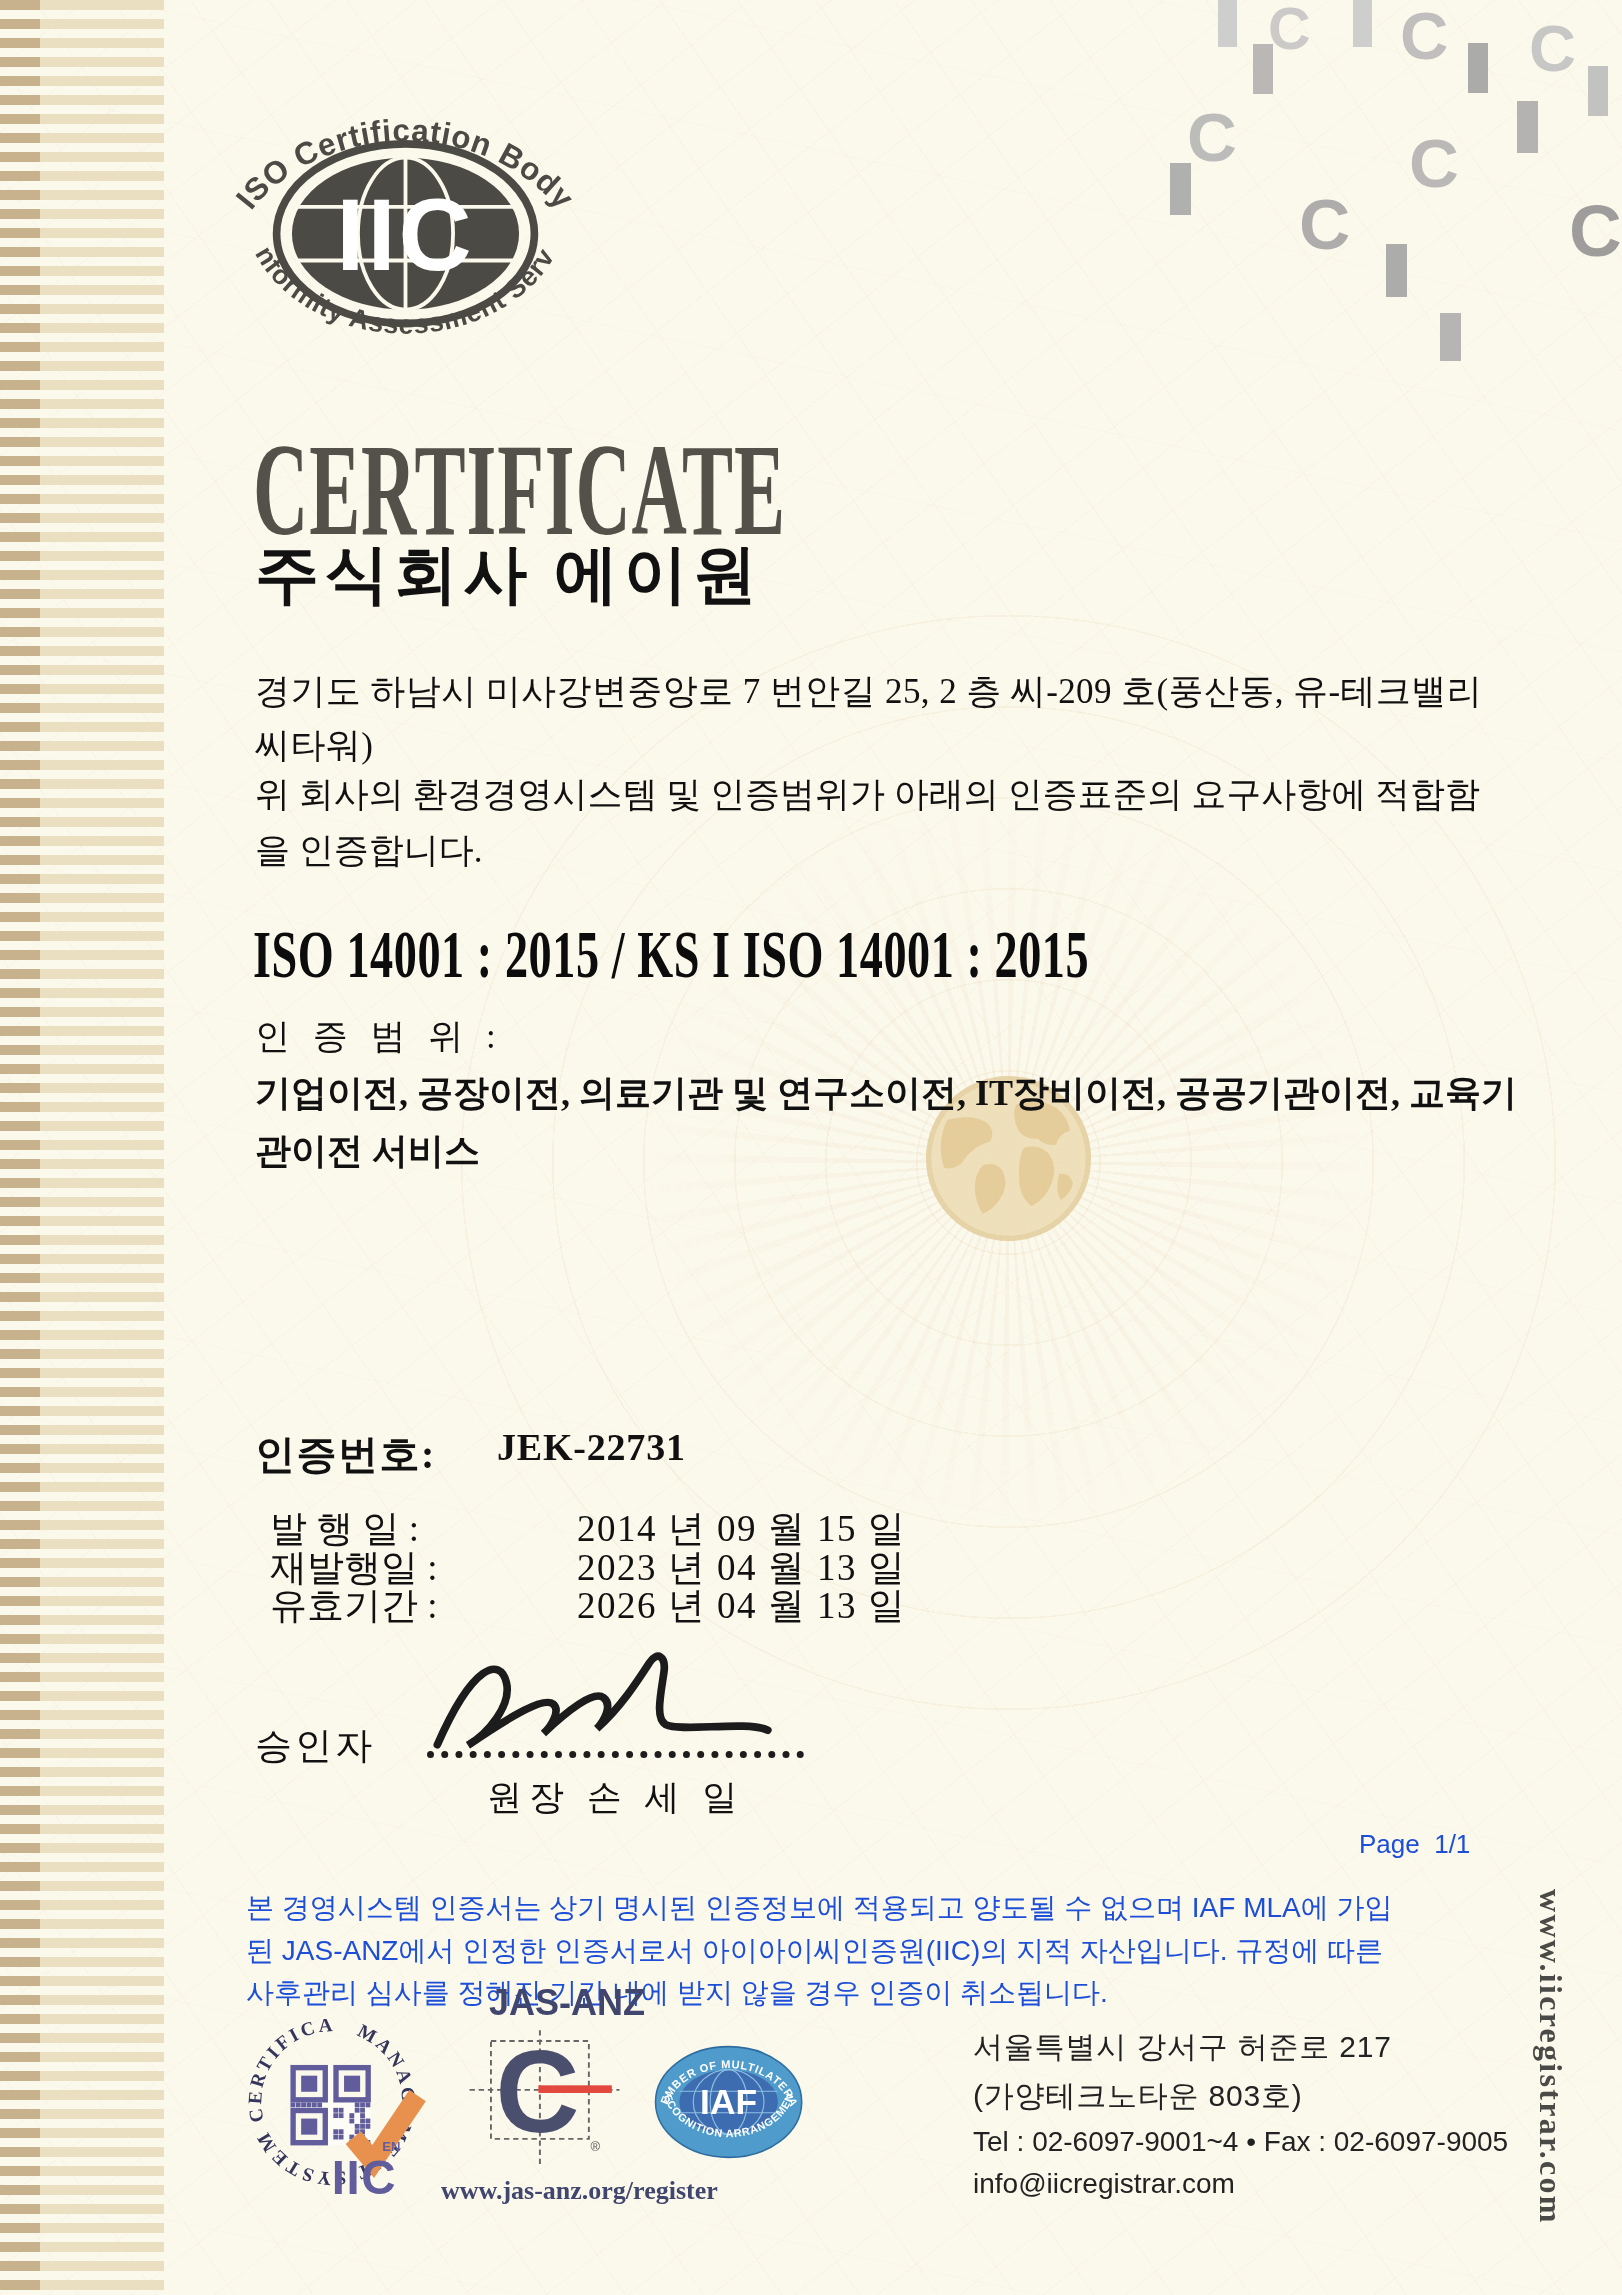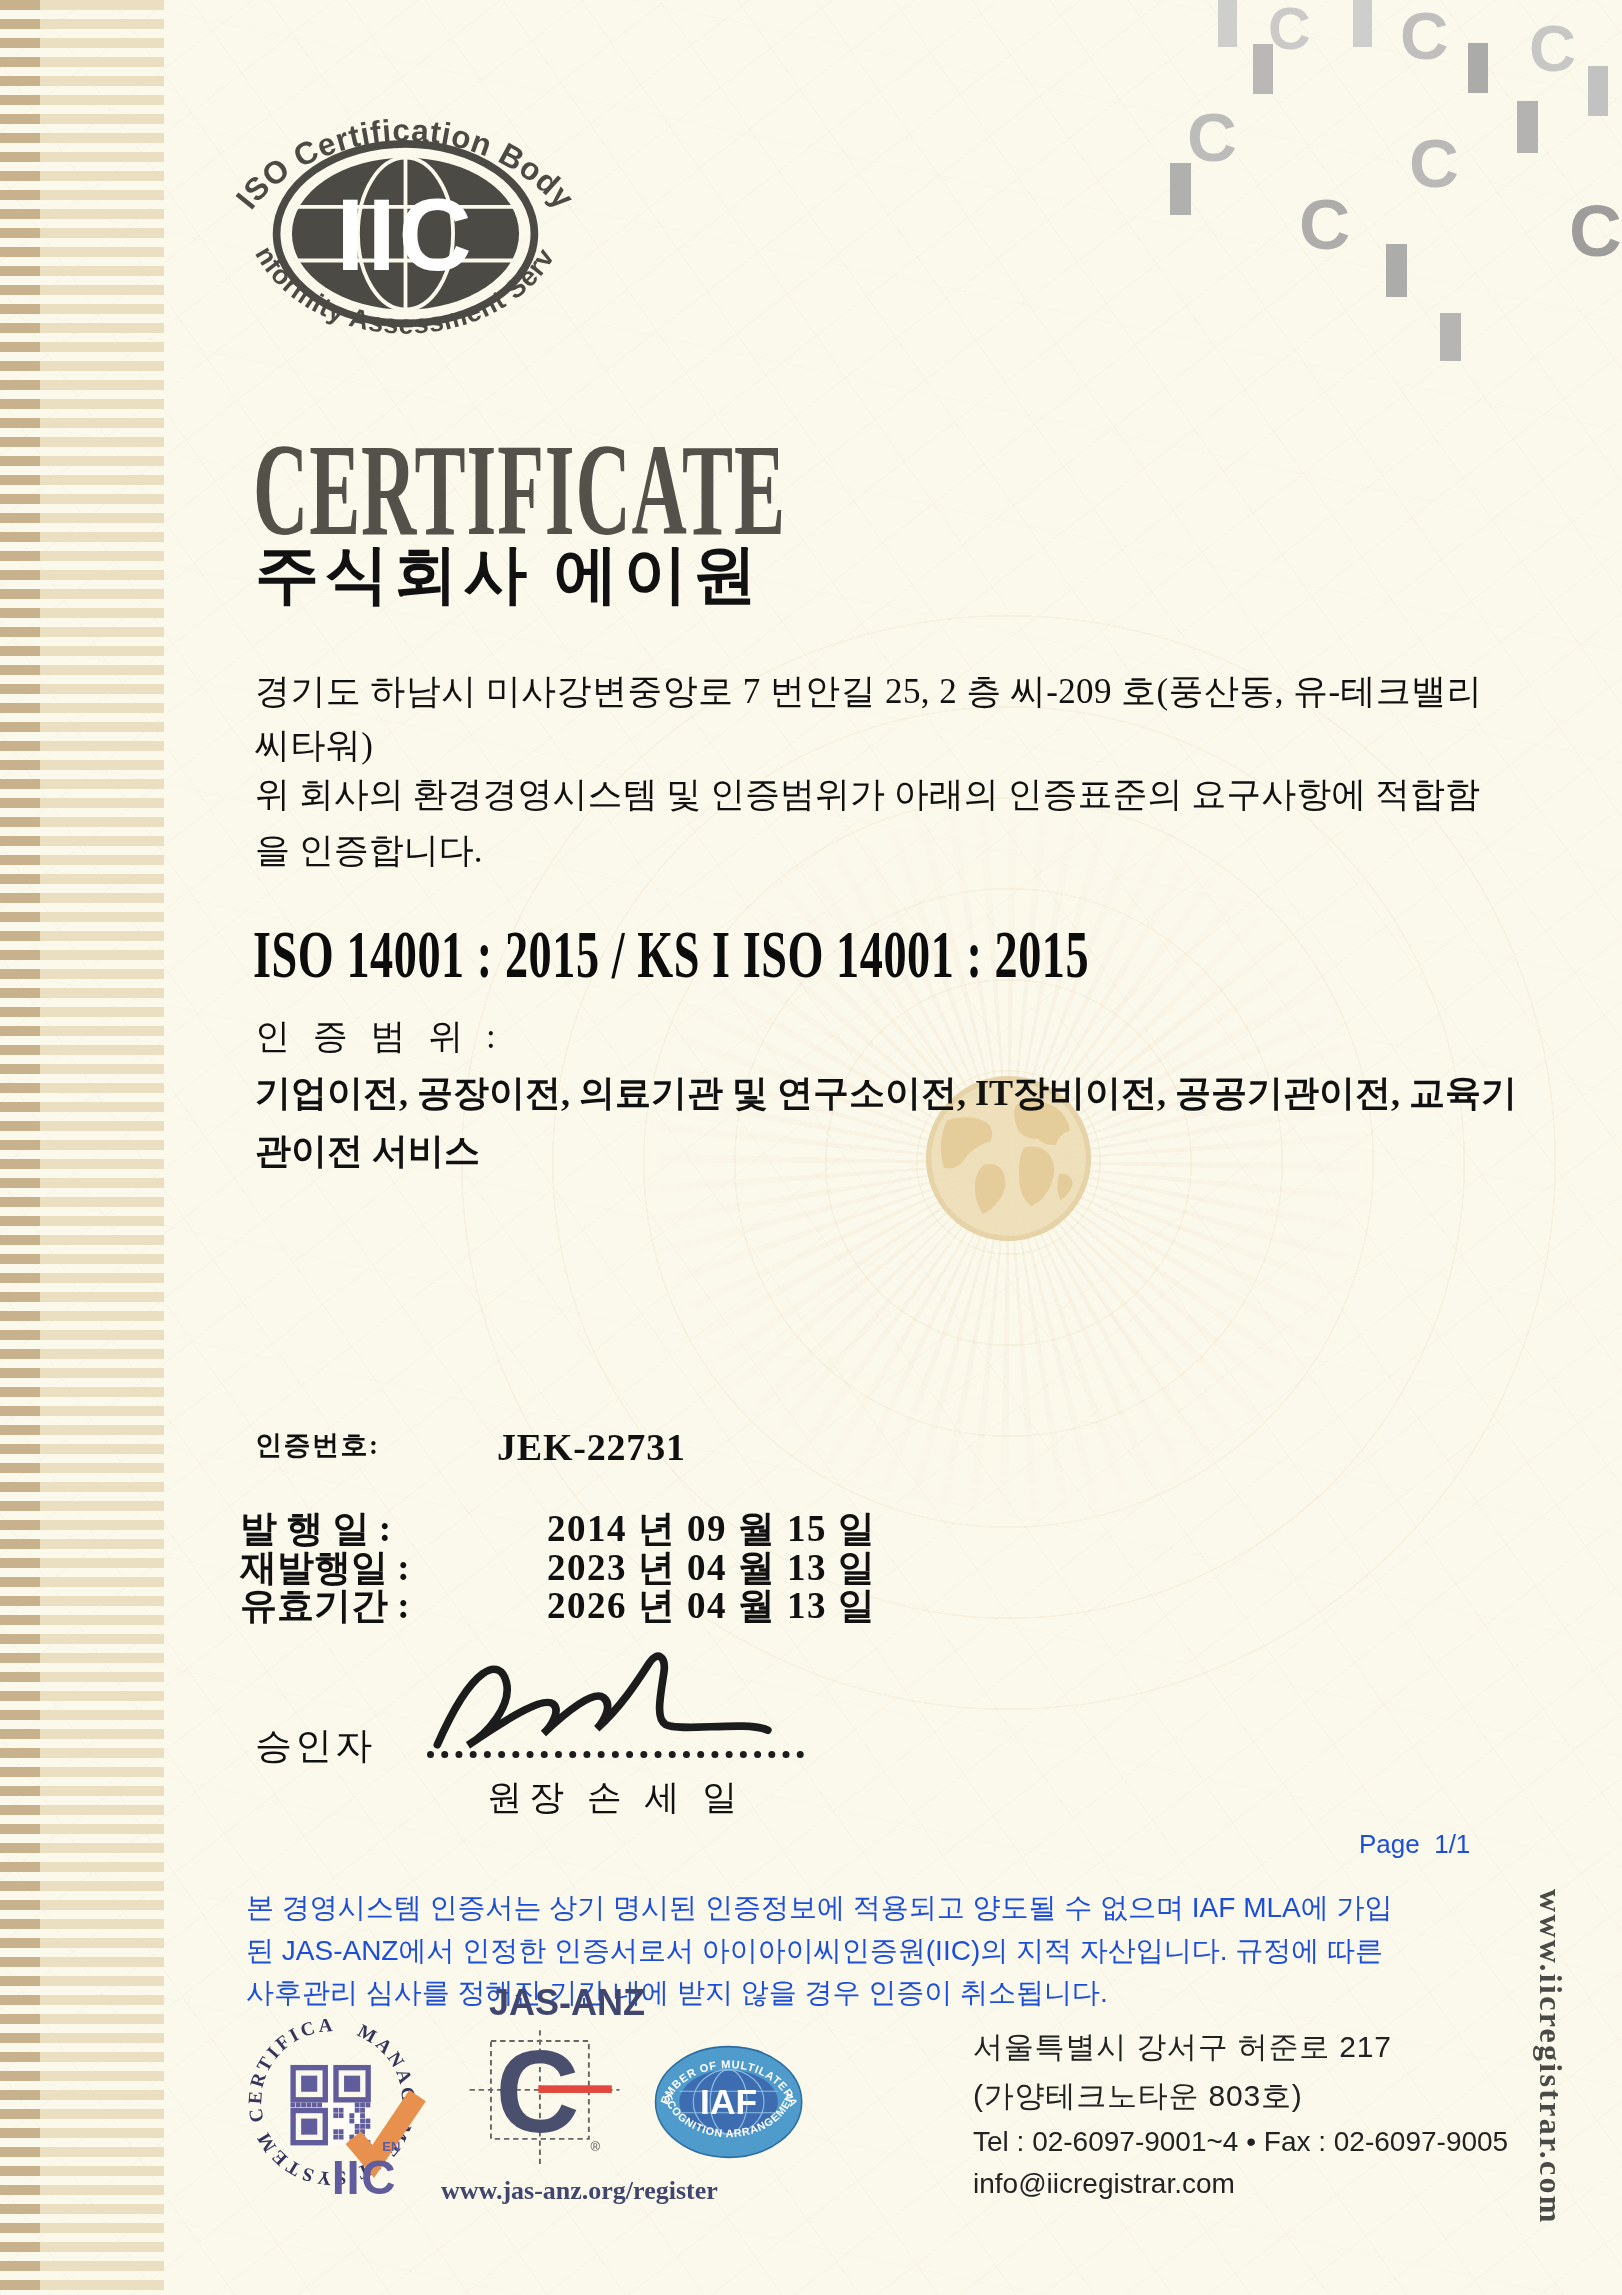--- a/index.html
+++ b/index.html
@@ -29,23 +29,23 @@
   .logo{position:absolute;left:206px;top:51px;}
   .cert-title{position:absolute;left:253px;top:413px;font-size:132px;font-weight:bold;color:#54514b;
     letter-spacing:1.5px;transform:scaleX(.58);transform-origin:left top;white-space:nowrap;}
   .company{position:absolute;left:255px;top:531px;font-size:64px;font-weight:600;letter-spacing:5.4px;white-space:nowrap;}
   .addr{position:absolute;left:255px;top:641px;width:1258px;font-size:35px;line-height:1.55;letter-spacing:0.4px;margin-top:24px;}
   .statement{position:absolute;left:255px;top:767px;width:1258px;font-size:35px;line-height:1.6;}
   .standard{position:absolute;left:253px;top:915px;font-size:68px;font-weight:bold;white-space:nowrap;
     transform:scaleX(.68);transform-origin:left top;letter-spacing:0.8px;color:#0c0c0c;}
   .scope-label{position:absolute;left:255px;top:1013px;font-size:35px;letter-spacing:7px;}
   .scope-text{position:absolute;left:255px;top:1065px;width:1266px;font-size:36px;font-weight:600;line-height:1.6;}
-  .certno-label{position:absolute;left:255px;top:1427px;font-size:27px;font-weight:bold;letter-spacing:1.5px;}
+  .certno-label{position:absolute;left:255px;top:1427px;font-size:40px;font-weight:bold;letter-spacing:1.5px;}
   .certno-value{position:absolute;left:497px;top:1425px;font-size:38px;font-weight:bold;letter-spacing:0.8px;}
-  .date-row{position:absolute;left:240px;font-size:37px;white-space:nowrap;font-weight:bold;}
+  .date-row{position:absolute;left:270px;font-size:37px;white-space:nowrap;}
   .date-row .lbl{display:inline-block;width:244px;}
   .date-row .val{display:inline-block;margin-left:63px;letter-spacing:1.5px;}
   .approver{position:absolute;left:255px;top:1721px;font-size:37px;letter-spacing:3.1px;}
   .sig{position:absolute;left:420px;top:1633px;transform:rotate(-2deg);}
   .dotline{position:absolute;left:427px;top:1751px;width:377px;border-bottom:7px dotted #1d1d1d;}
   .signer{position:absolute;left:427px;top:1774px;width:377px;text-align:center;font-size:35px;letter-spacing:7px;}
   .pageind{position:absolute;left:1359px;top:1829px;font-size:26px;color:#1d4ed8;white-space:pre;
     font-family:"Liberation Sans","DejaVu Sans",sans-serif;}
   .disclaimer{position:absolute;left:246px;top:1887px;width:1151px;font-size:28px;line-height:1.52;color:#1d4ed8;
     font-family:"Liberation Sans","DejaVu Sans",sans-serif;}

